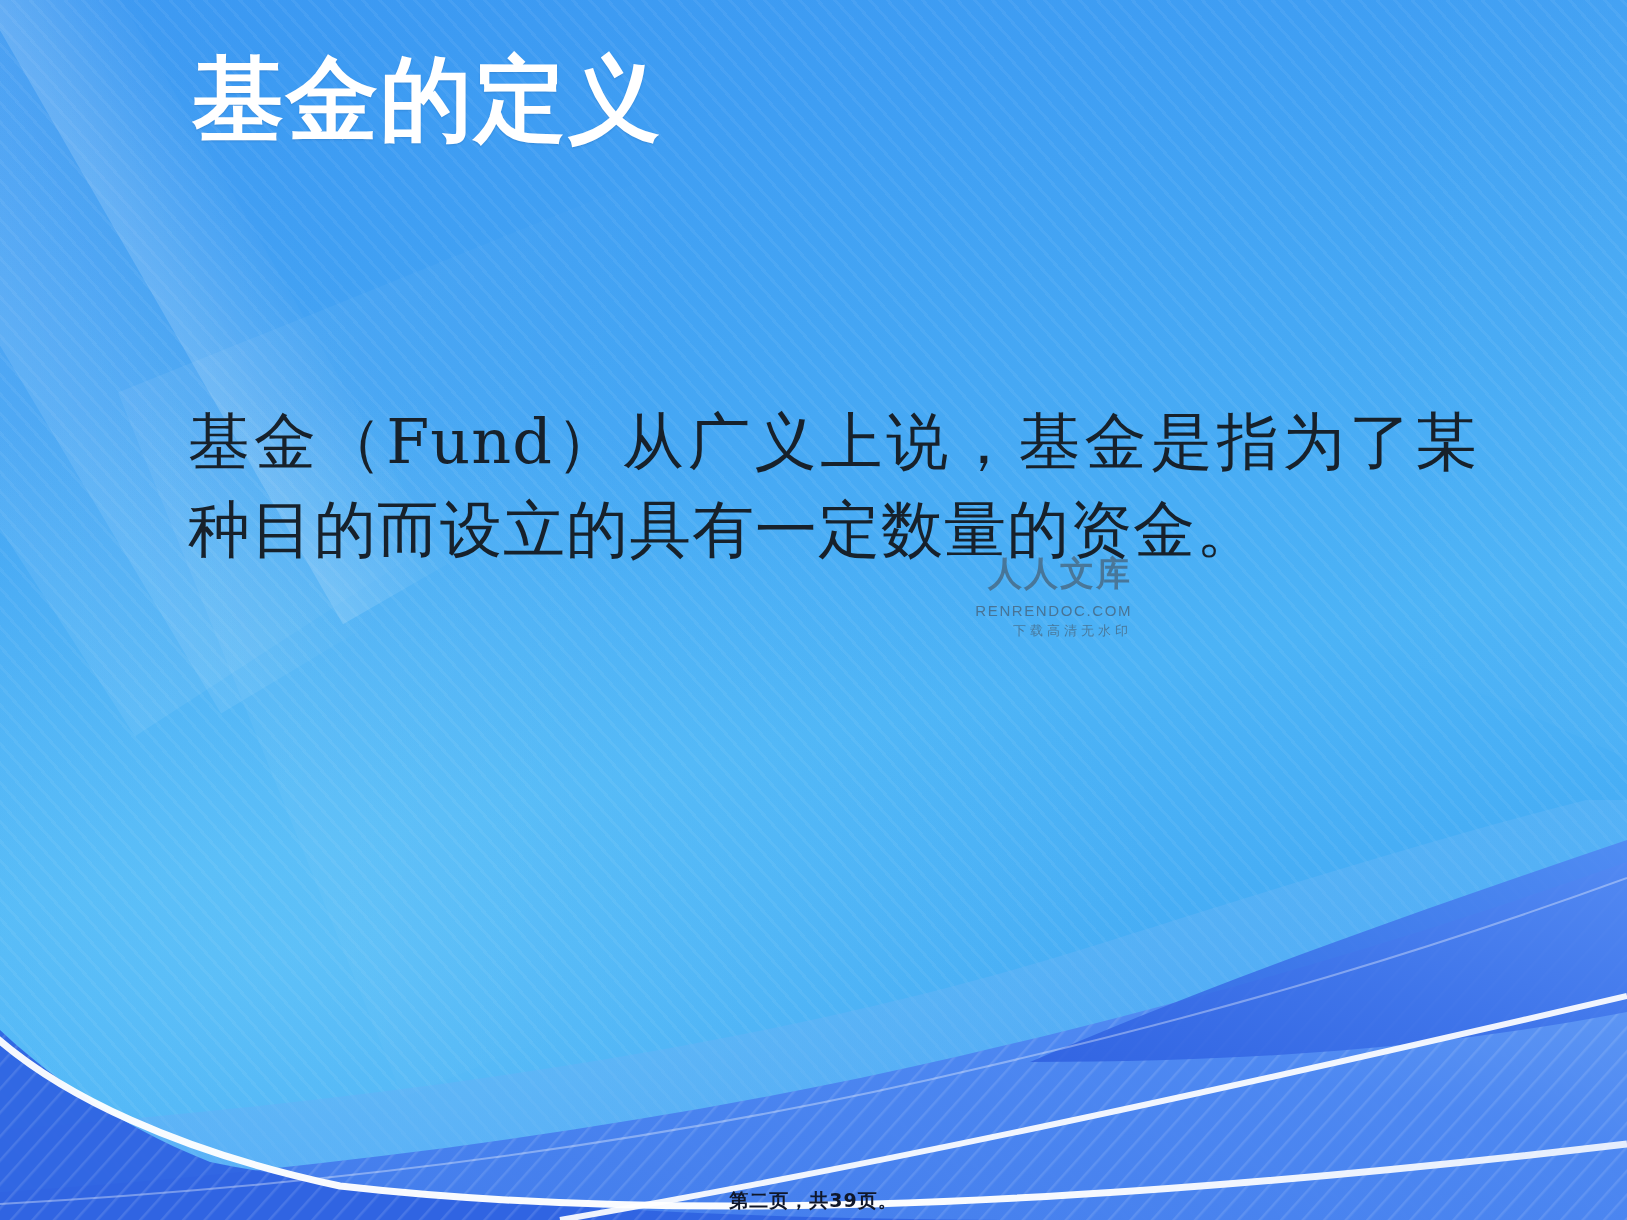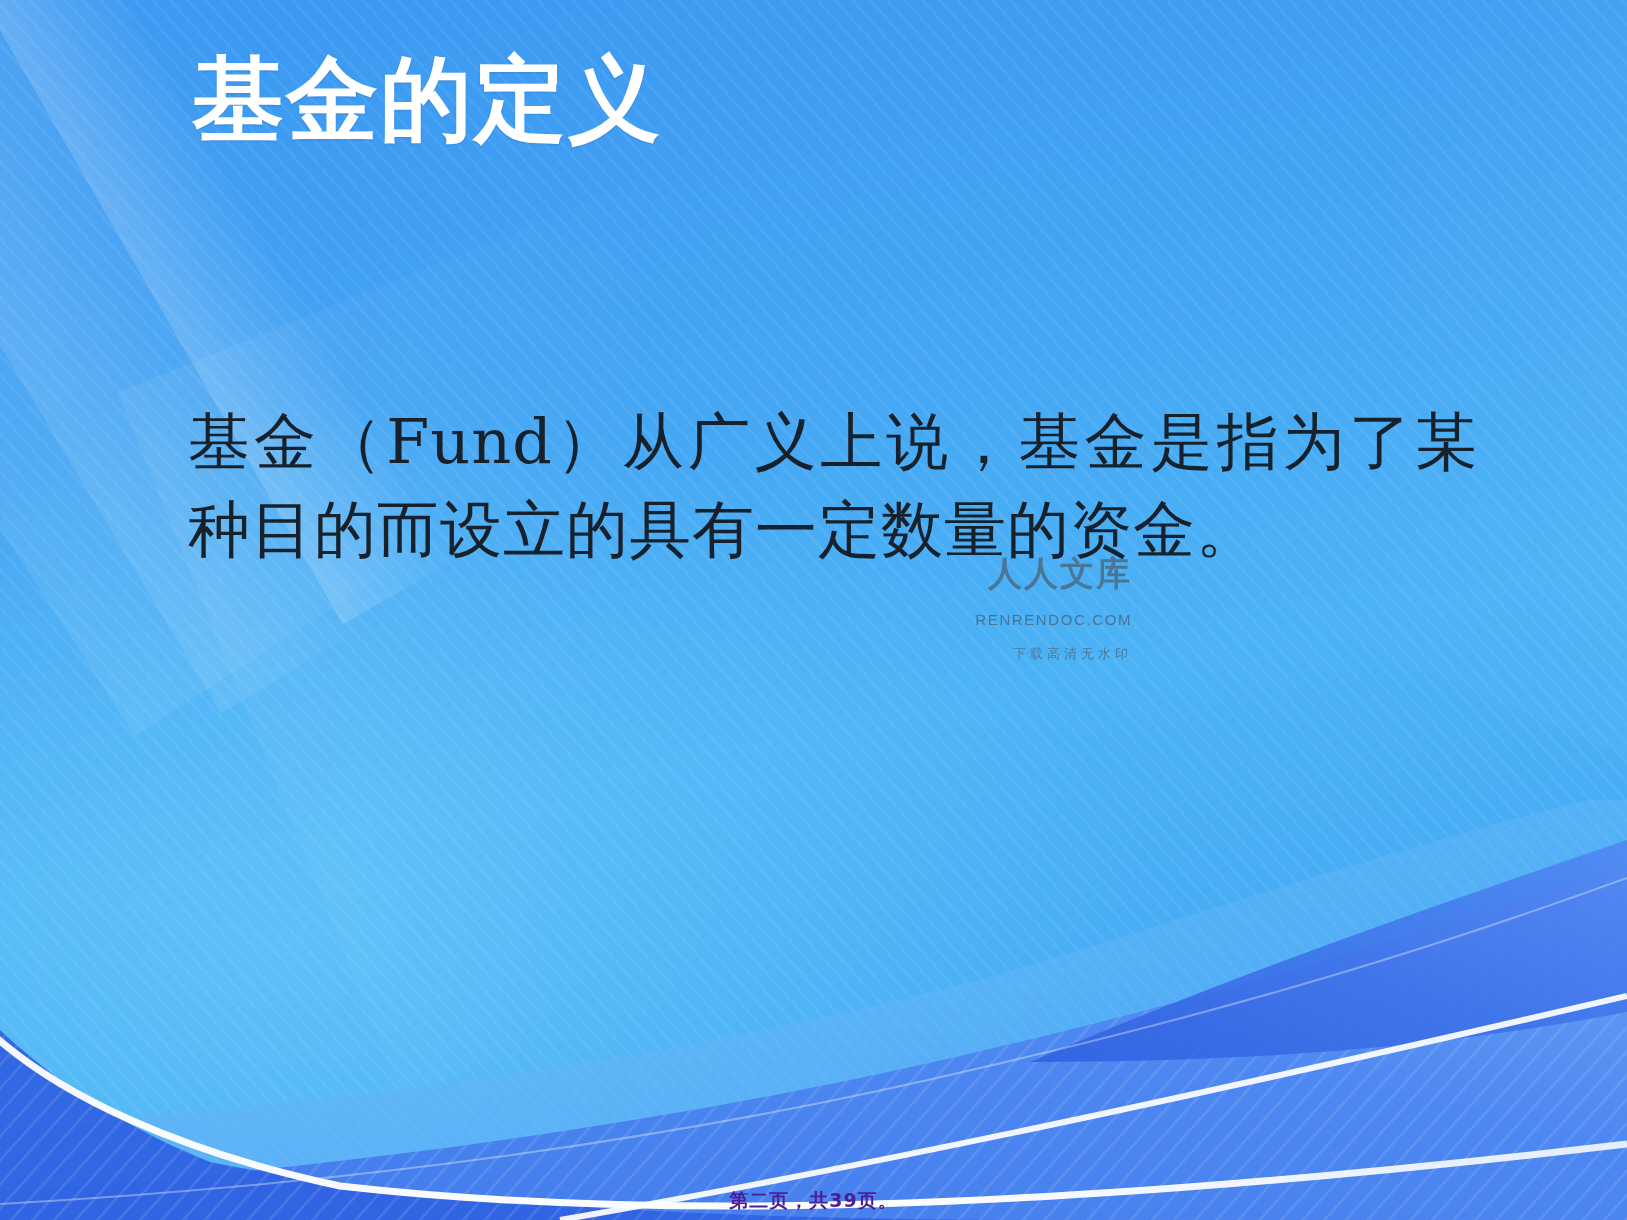--- a/index.html
+++ b/index.html
@@ -140,41 +140,41 @@
     letter-spacing: 2px;
     color: rgba(70,80,92,0.60);
     font-family: "DejaVu Sans", "Liberation Sans", sans-serif;
     line-height: 1.05;
   }
   #watermark .wm-url {
     font-size: 15px;
     letter-spacing: 1.6px;
     color: rgba(68,78,90,0.62);
     font-family: "Liberation Sans", sans-serif;
-    margin-top: 19px;
+    margin-top: 10px;
   }
   #watermark .wm-sub {
     font-size: 13px;
     letter-spacing: 4px;
     color: rgba(68,78,90,0.58);
     font-family: "DejaVu Sans", "Liberation Sans", sans-serif;
-    margin-top: 17px;
+    margin-top: 3px;
   }
 
   
   #footer {
     position: absolute;
     left: 0;
     bottom: 6px;
     width: 1627px;
     text-align: center;
     font-size: 19px;
     font-weight: 700;
     letter-spacing: 1px;
-    color: #4c1d95;
+    color: #0f172a;
     font-family: "DejaVu Sans", "Liberation Sans", sans-serif;
   }
 </style>
 </head>
 <body>
 
 <div id="slide">
 
   <div class="bg-base"></div>
   <div class="bg-facet facet-a"></div>

